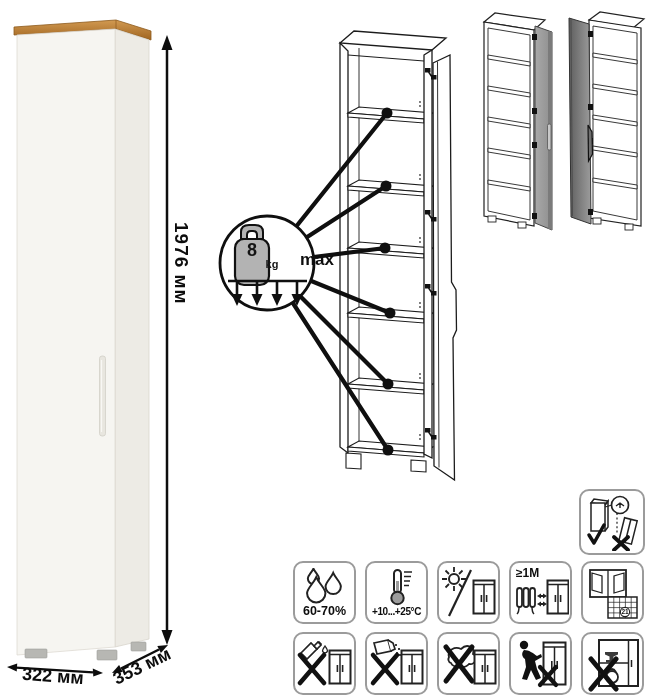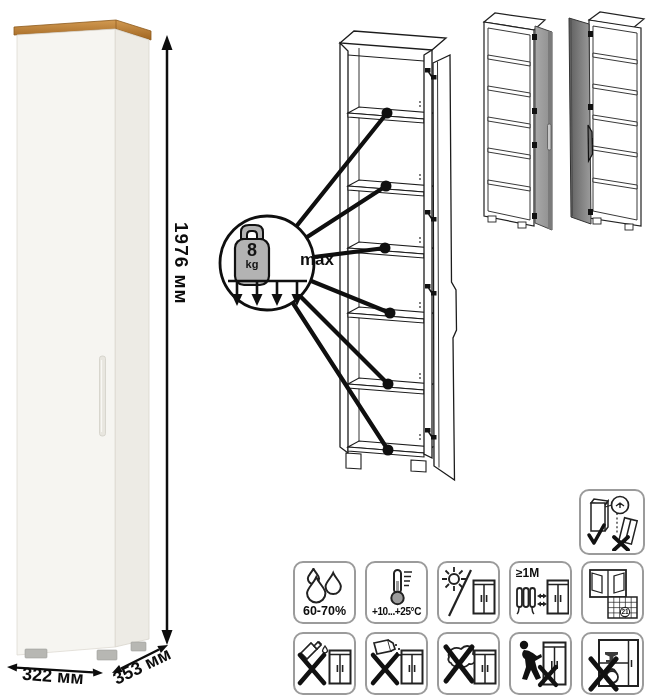--- a/index.html
+++ b/index.html
@@ -5,21 +5,21 @@
   html,body{margin:0;padding:0;background:#fff;}
   .stage{position:relative;width:648px;height:700px;background:#ffffff;overflow:hidden;
          font-family:"Liberation Sans","DejaVu Sans",sans-serif;color:#141414;}
   .abs{position:absolute;}
   svg{display:block;}
   .dim{font-weight:bold;color:#0d0d0d;white-space:nowrap;}
   .dim-height{left:170px;top:222px;writing-mode:vertical-rl;font-size:19px;letter-spacing:1px;}
   .dim-width{left:16px;top:666px;width:74px;text-align:center;font-size:18px;transform:rotate(4deg);}
   .dim-depth{left:104px;top:656px;width:76px;text-align:center;font-size:18px;transform:rotate(-26deg);}
   .w8{left:237px;top:241px;width:30px;text-align:center;font-size:18px;font-weight:bold;line-height:1;}
-  .wkg{left:237px;top:259px;width:30px;text-align:center;font-size:11px;font-weight:bold;line-height:1;}
+  .wkg{left:237px;top:259px;width:30px;text-align:center;font-size:11px;font-weight:bold;line-height:1;padding-left:20px;}
   .wmax{left:269px;top:250px;font-size:17px;font-weight:bold;padding-left:31px;}
   .cell{position:absolute;width:63px;height:63px;border:2px solid #9b9b9b;border-radius:10px;
         background:#fff;box-sizing:border-box;display:flex;flex-direction:column;
         align-items:center;justify-content:center;overflow:hidden;}
   .cell-tall{width:66px;height:66px;}
   .icon-label{font-weight:bold;font-size:12.5px;line-height:1;color:#0d0d0d;margin-top:1px;white-space:nowrap;}
   .icon-label.small{font-size:10px;letter-spacing:-0.4px;text-align:right;}
   .corner-label{position:absolute;left:5px;top:3px;font-weight:bold;font-size:12px;color:#0d0d0d;}
 </style>
 </head>

